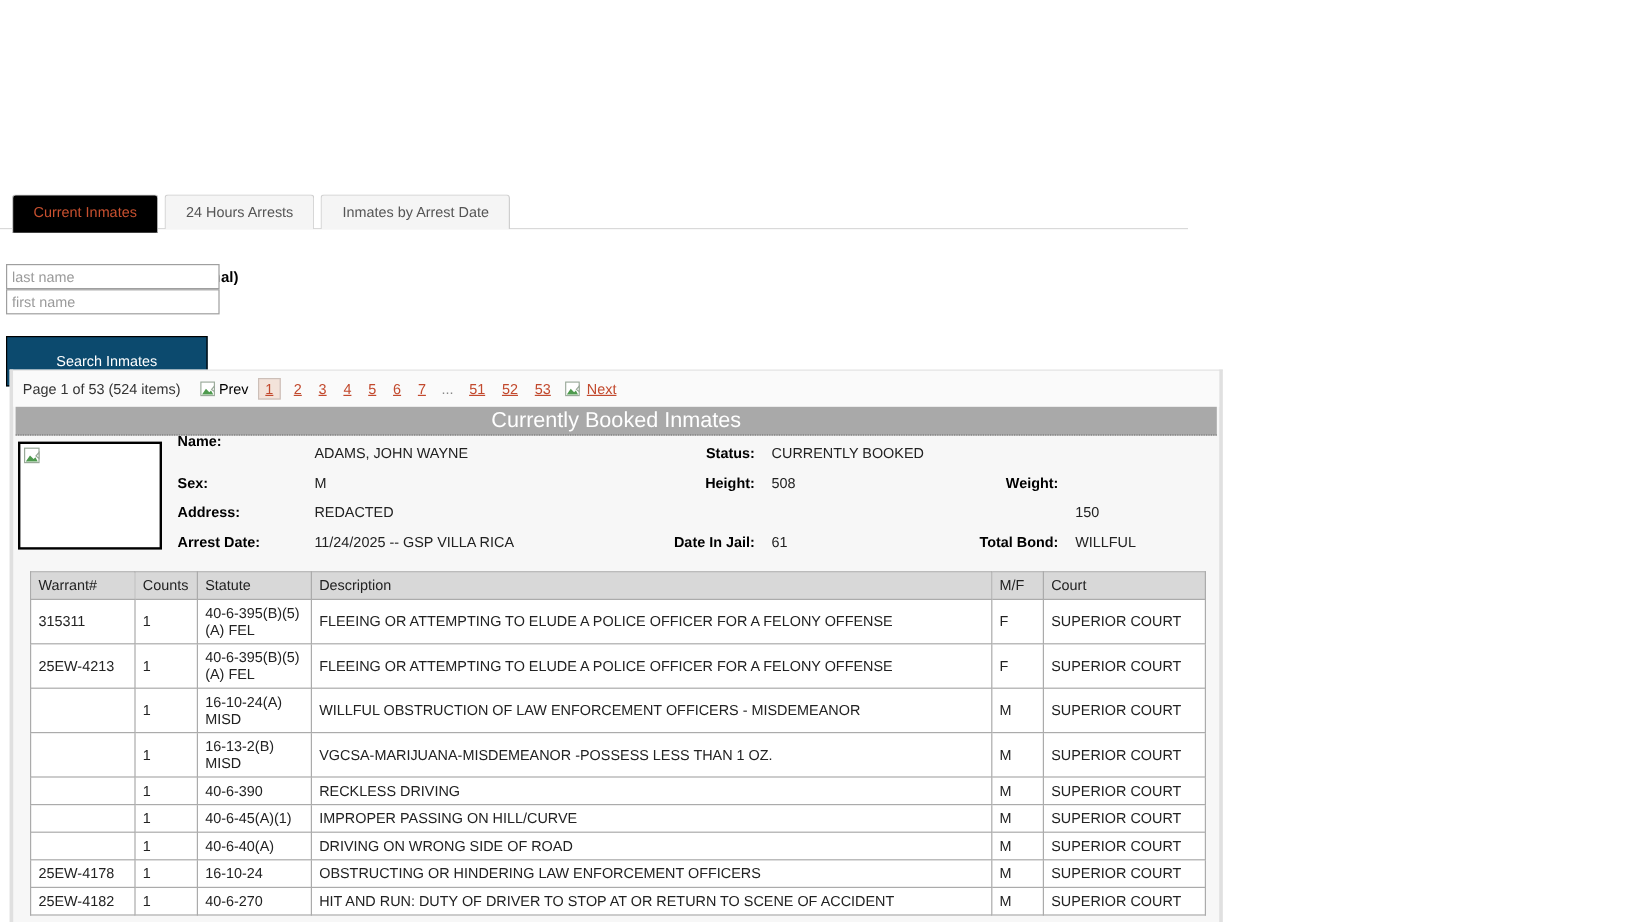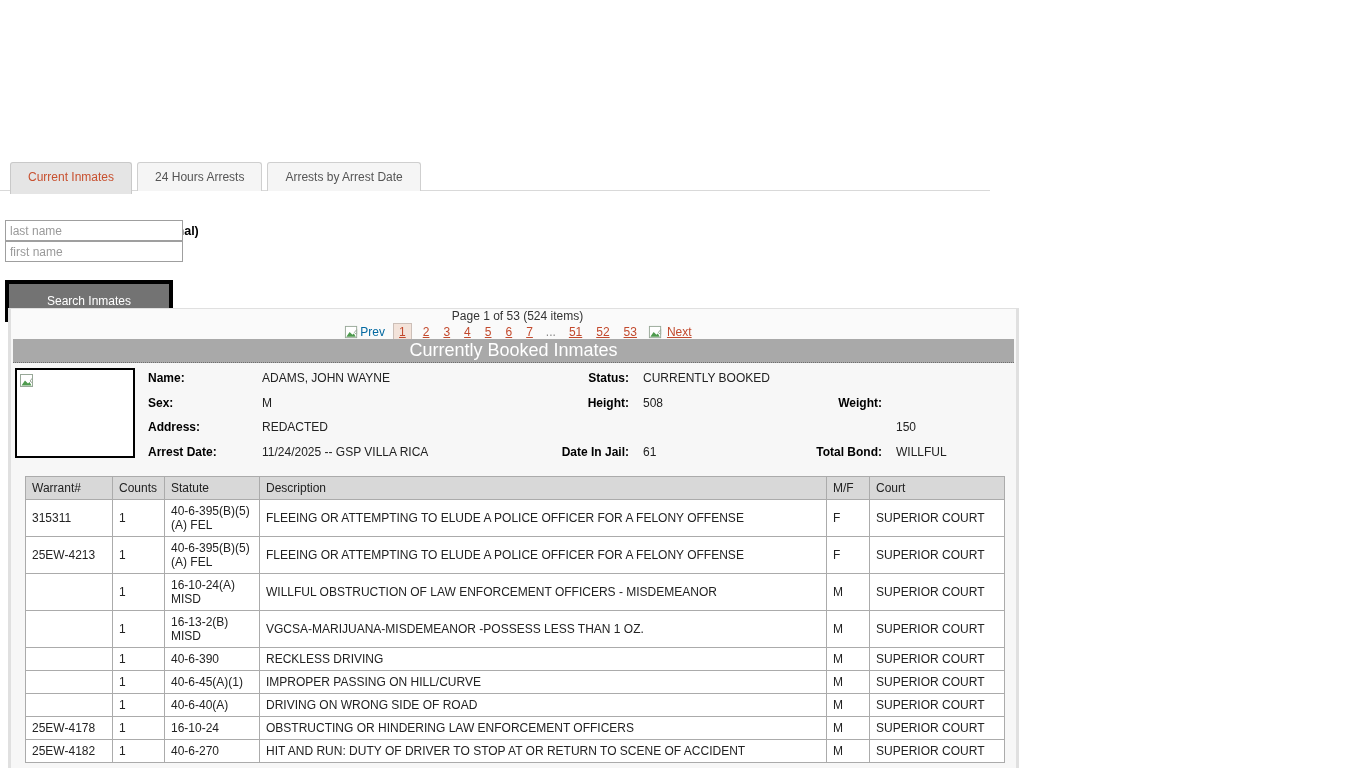--- a/index.html
+++ b/index.html
@@ -21,21 +21,21 @@
   .tab {
     height: 28px; line-height: 28px;
     padding: 0 17px; margin-right: 5px;
     background: #f5f5f5;
     border: 1px solid #cfcfcf; border-bottom: none;
     border-radius: 3px 3px 0 0;
     font-size: 12px; color: #555;
     cursor: pointer; white-space: nowrap;
   }
   .tab.active {
-    background: #e5e5e5;
+    background: #000000;
     height: 31px;
     color: #c8502f;
     position: relative; z-index: 2;
     border-color: #c9c9c9;
   }
 
   
   .filter-label {
     left: 5px; top: 204px;
     font-size: 12.5px; font-weight: bold; color: #000; margin-top: 20px;
@@ -45,54 +45,54 @@
     border: 1px solid #9f9f9f;
     font-family: "Liberation Sans", sans-serif;
     font-size: 12px; color: #333; padding: 0 4px;
     background: #fff;
   }
   .name-input::placeholder { color: #9a9a9a; }
   #last-name { top: 220px; }
   #first-name { top: 241px; }
   .search-btn {
     left: 5px; top: 280px; width: 168px; height: 42px;
-    background: #737373; color: #ffffff;
-    border: 4px solid #000000;
+    background: #0c4a6e; color: #ffffff;
+    border: 1px solid #000000;
     font-family: "Liberation Sans", sans-serif;
     font-size: 12px; cursor: pointer;
   }
 
   
   .panel {
     left: 8px; top: 308px; width: 1005px; height: 470px;
     background: #f7f7f7;
     border-left: 3px solid #e0e0e0;
     border-right: 3px solid #e0e0e0;
     border-top: 1px solid #e0e0e0;
   }
 
   
   .pagerbar {
     left: 0; top: 0; width: 100%; height: 30px;
     display: flex; align-items: center;
-    font-size: 12px; background: #fafafa; flex-direction: column;
+    font-size: 12px; background: #fafafa;
   }
   .page-summary { margin-left: 8px; color: #333; }
   .pager { display: flex; align-items: center; margin-left: 12px; }
   .pager-item { display: inline-flex; align-items: center; margin: 0 4px; }
   .pager-link {
     color: #c2492d; text-decoration: underline;
     cursor: pointer; padding: 1px 3px;
   }
   .pager-current {
     color: #c2492d; background: #f3e3da;
     border: 1px solid #ccbfb8; padding: 1px 5px;
     text-decoration: underline;
   }
-  .pager-disabled { color: #0369a1; cursor: default; }
+  .pager-disabled { color: #000000; cursor: default; }
   .pager-ellipsis { color: #888; margin: 0 6px; }
   .img-icon { margin-right: 1px; vertical-align: middle; }
 
   
   .banner {
     left: 2px; top: 30px; width: calc(100% - 4px); height: 23px;
     background: #a9a9a9; color: #ffffff;
     font-size: 18px; text-align: center; line-height: 23px;
     border-bottom: 1px dotted #6e6e6e;
   }
@@ -126,21 +126,21 @@
   .warrant-table td { height: 16px; }
   .warrant-table tr.tall td { height: 30px; }
 </style>
 </head>
 <body>
 
 <div class="abs tabbar">
   <div class="tabs-inner" id="tabs-inner">
       <div class="tab active">Current Inmates</div>
       <div class="tab">24 Hours Arrests</div>
-      <div class="tab">Arrests by Arrest Date</div>
+      <div class="tab">Inmates by Arrest Date</div>
     </div>
 </div>
 
 <div class="abs filter-label">Filter By Inmate Name (Optional)</div>
 
 <input class="abs name-input" id="last-name" type="text" placeholder="last name" style="">
 <input class="abs name-input" id="first-name" type="text" placeholder="first name" style="">
 
 <button class="abs search-btn">Search Inmates</button>
 
@@ -182,21 +182,21 @@
   <div class="abs banner">Currently Booked Inmates</div>
 
   <div class="abs photo-box">
     <svg class="img-icon" width="16" height="16" viewBox="0 0 16 16">
       <rect x="1.5" y="1.5" width="12" height="12" fill="#ffffff" stroke="#98a898" stroke-width="1"></rect>
       <polygon points="13.5,5 11,8 13.5,10" fill="#ffffff" stroke="#98a898" stroke-width="1"></polygon>
       <polygon points="2.5,12.5 6,7.5 9,10.5 10.5,9 12.5,12.5" fill="#4e9a4e"></polygon>
     </svg>
   </div>
 
-  <div class="abs fld fld-label" style="left:137px; top:62px;text-align:center;">Name:</div>
+  <div class="abs fld fld-label" style="left:137px; top:52px;text-align:center;">Name:</div>
   <div class="abs fld" style="left:251px; top:62px;">ADAMS, JOHN WAYNE</div>
   <div class="abs fld fld-label lbl-r" style="left:440px; top:62px; width:178px;">Status:</div>
   <div class="abs fld" style="left:632px; top:62px;">CURRENTLY BOOKED</div>
 
   <div class="abs fld fld-label" style="left:137px; top:87px;">Sex:</div>
   <div class="abs fld" style="left:251px; top:87px;">M</div>
   <div class="abs fld fld-label lbl-r" style="left:440px; top:87px; width:178px;">Height:</div>
   <div class="abs fld" style="left:632px; top:87px;">508</div>
   <div class="abs fld fld-label lbl-r" style="left:700px; top:87px; width:171px;">Weight:</div>
   <div class="abs fld" style="left:885px; top:87px;margin-top:24px;">150</div>

